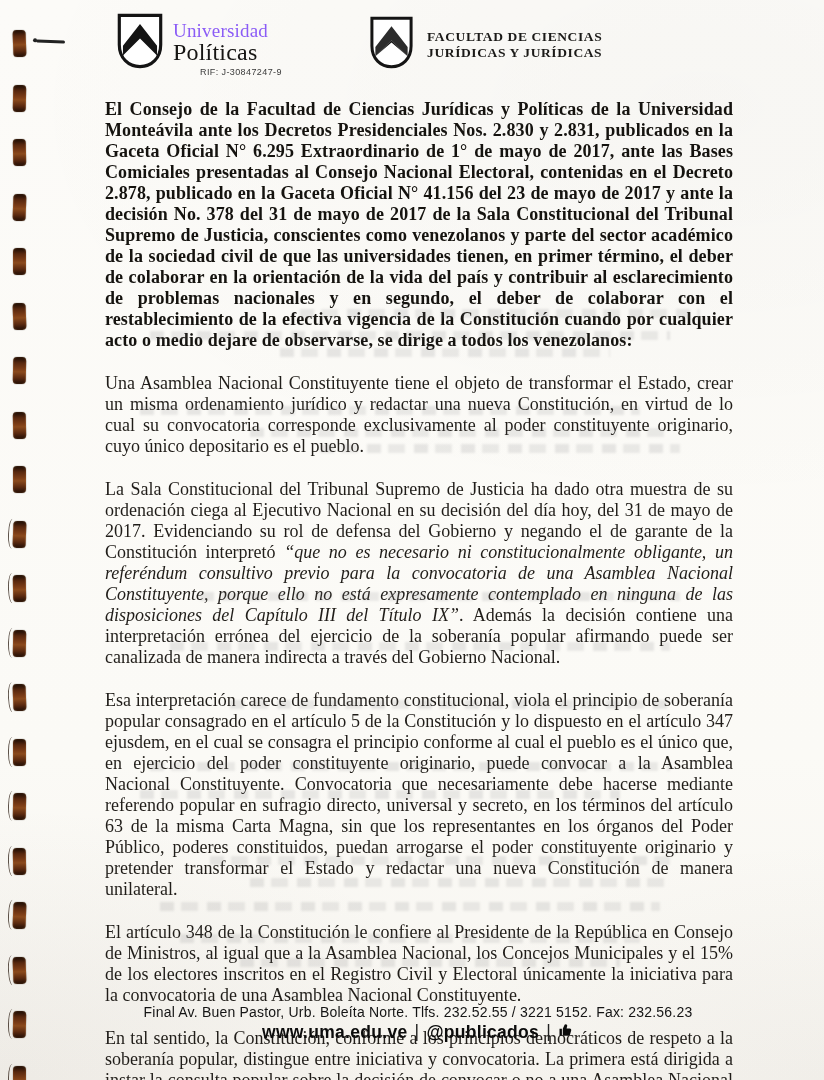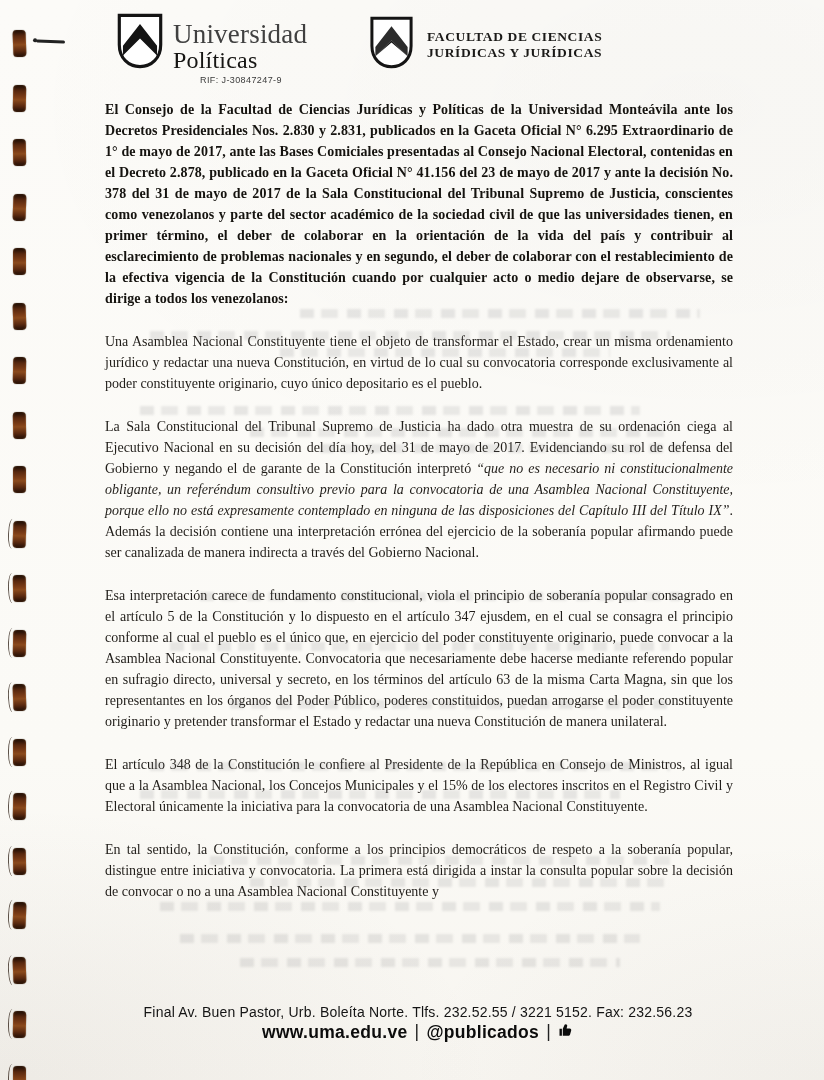--- a/index.html
+++ b/index.html
@@ -27,29 +27,29 @@
   .pen-mark{position:absolute;left:36px;top:40px;width:29px;height:3px;background:#222;
     border-radius:2px;transform:rotate(2.5deg);}
   .pen-mark::before{content:"";position:absolute;left:-3px;top:-1px;width:4px;height:4px;
     background:#222;border-radius:50%;}
   
   .logo-group{position:absolute;display:flex;align-items:flex-start;}
   .logo-left{left:113px;top:13px;}
   .logo-right{left:366px;top:16px;}
   .shield{flex:0 0 auto;}
   .uni-name{margin-left:6px;line-height:1.0;margin-top:8px;}
-  .uni-name .l1{font-size:27px;letter-spacing:.2px;color:#404040;}
+  .uni-name .l1{font-size:19px;letter-spacing:.2px;color:#8b5cf6;}
   .uni-name .l2{font-size:24px;letter-spacing:.2px;color:#161513;}
   .rif{font-family:"Liberation Sans",sans-serif;font-size:9px;color:#3a3a3a;
        letter-spacing:.4px;margin-top:3px;margin-left:26px;padding-left:7px;}
   .faculty-name{margin-left:10px;margin-top:13px;line-height:1.15;
-    font-weight:bold;font-size:13.5px;letter-spacing:.6px;color:#1b1a18;}
+    font-weight:bold;font-size:13.5px;letter-spacing:.6px;color:#1b1a18;text-align:center;}
   
   .content{position:absolute;left:105px;top:99px;width:628px;}
-  .content p{margin:0 0 22px 0;font-size:14px;line-height:21px;text-align:justify;}
+  .content p{margin:0 0 22px 0;font-size:18px;line-height:21px;text-align:justify;}
   .content p.lead{font-weight:bold;color:#15130f;letter-spacing:.1px;}
   .quote-italic{font-style:italic;}
   
   .bleed{position:absolute;height:9px;opacity:.30;filter:blur(1.1px);pointer-events:none;
     background:repeating-linear-gradient(90deg,
       rgba(125,125,128,.55) 0 14px, rgba(125,125,128,0) 14px 21px,
       rgba(125,125,128,.45) 21px 38px, rgba(125,125,128,0) 38px 47px);}
   
   .footer{position:absolute;left:0;right:0;top:1004px;text-align:center;
     font-family:"Liberation Sans",sans-serif;transform:translateX(6px);}

